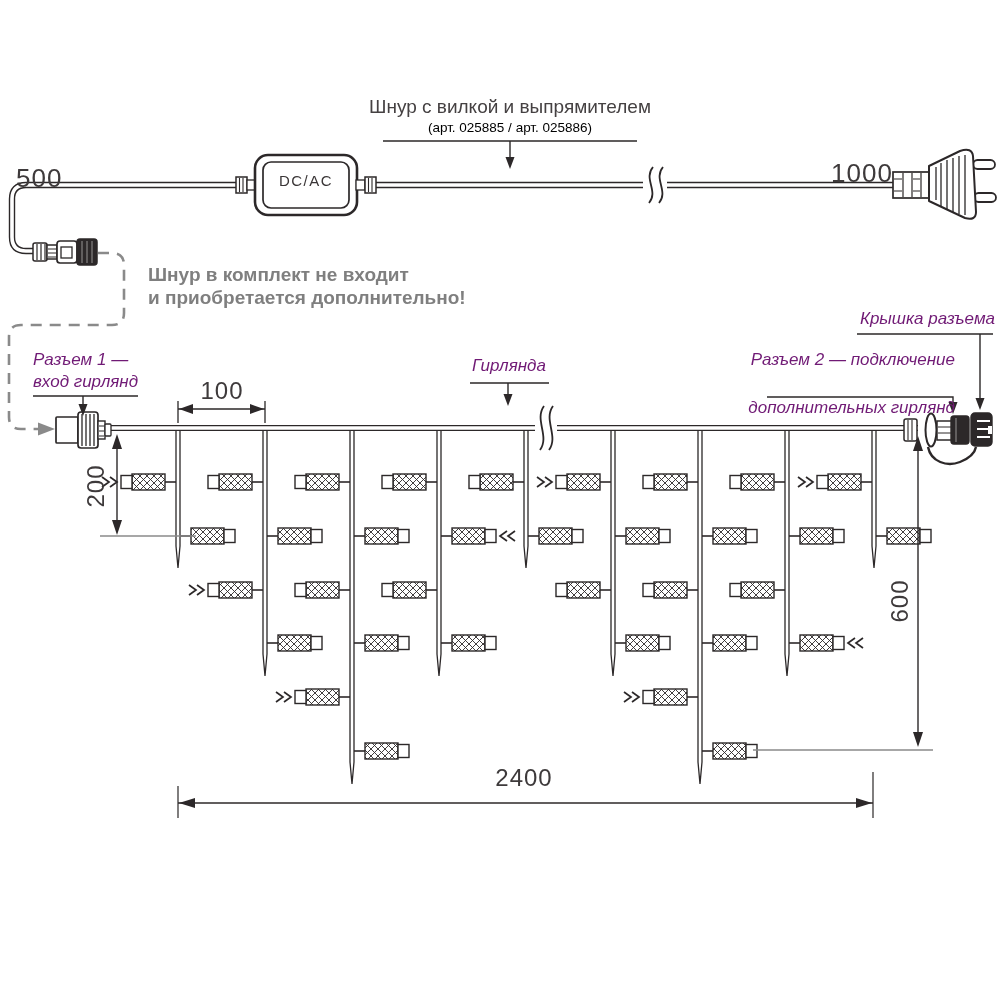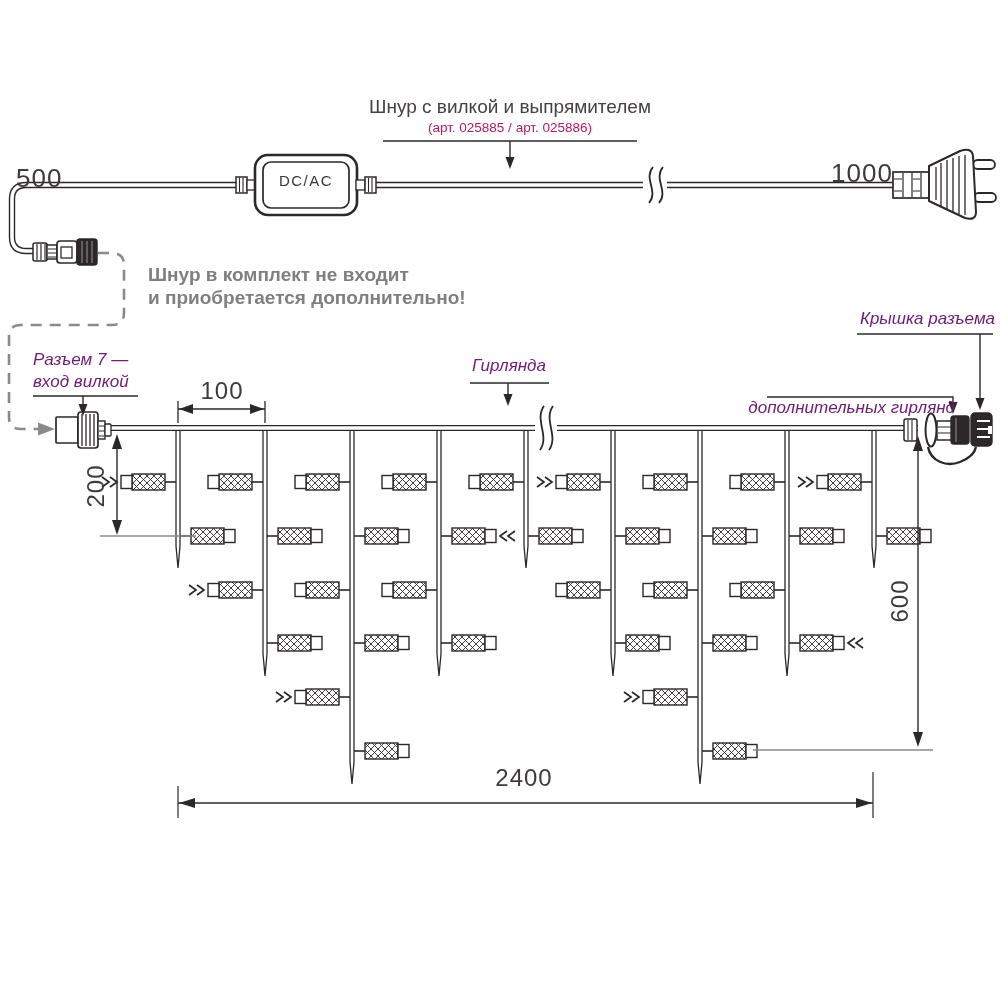--- a/index.html
+++ b/index.html
@@ -10,21 +10,21 @@
   .sk{stroke:var(--ink);} .sg{stroke:var(--gray);} .sw{stroke:#fff;}
   .fk{fill:var(--ink);} .fg{fill:var(--gray);} .fw{fill:#fff;} .nf{fill:none;}
   .lbl{position:absolute;color:var(--dimtxt);white-space:nowrap;}
   .dim{font-size:24px;letter-spacing:1px;}
   .big{font-size:26px;letter-spacing:1px;margin-top:12px;}
   .tag{font-size:17px;color:#701a75;font-style:italic;}
   .ctr{text-align:center;} .rgt{text-align:right;}
   .rot{transform:rotate(-90deg);}
   .note{font-size:19px;font-weight:700;color:var(--note);}
   .title{font-size:19px;color:#454142;}
-  .sub{font-size:13.5px;color:#be185d;}
+  .sub{font-size:13.5px;color:#000000;}
   .dcac{font-size:15px;letter-spacing:1.5px;color:#3a3637;}
 </style>
 </head>
 <body>
 
 <div id="stage">
 
 <svg width="1000" height="1000" viewBox="0 0 1000 1000">
   <defs>
     <pattern id="xhatch" width="7" height="7" patternUnits="userSpaceOnUse">
@@ -376,26 +376,27 @@
 <div class="lbl big" style="left:16px;top:151px;">500</div>
 <div class="lbl big" style="left:831px;top:146px;">1000</div>
 <div class="lbl dcac ctr" style="left:255px;top:172px;width:102px;">DC/AC</div>
 
 <div class="lbl title ctr" style="left:350px;top:96px;width:320px;">Шнур с вилкой и выпрямителем</div>
 <div class="lbl sub ctr" style="left:350px;top:120px;width:320px;">(арт. 025885 / арт. 025886)</div>
 
 <div class="lbl note" style="left:148px;top:287px;">и приобретается дополнительно!</div>
 <div class="lbl note" style="left:148px;top:264px;">Шнур в комплект не входит</div>
 
-<div class="lbl tag" style="left:33px;top:350px;">Разъем 7 —</div>
-<div class="lbl tag" style="left:33px;top:372px;">вход вилкой</div>
+<div class="lbl tag" style="left:33px;top:350px;">Разъем 1 —</div>
+<div class="lbl tag" style="left:33px;top:372px;">вход гирлянд</div>
 
 <div class="lbl tag ctr" style="left:449px;top:356px;width:120px;">Гирлянда</div>
 
 <div class="lbl tag rgt" style="left:843px;top:309px;width:152px;">Крышка разъема</div>
+<div class="lbl tag rgt" style="left:738px;top:350px;width:217px;">Разъем 2 — подключение</div>
 <div class="lbl tag rgt" style="left:738px;top:371px;width:217px;margin-top:27px;">дополнительных гирлянд</div>
 
 <div class="lbl dim ctr" style="left:192px;top:377px;width:60px;">100</div>
 <div class="lbl dim ctr rot" style="left:66px;top:472px;width:60px;">200</div>
 <div class="lbl dim ctr rot" style="left:870px;top:587px;width:60px;">600</div>
 <div class="lbl dim ctr" style="left:484px;top:764px;width:80px;">2400</div>
 
 </div>
 
 </body></html>

